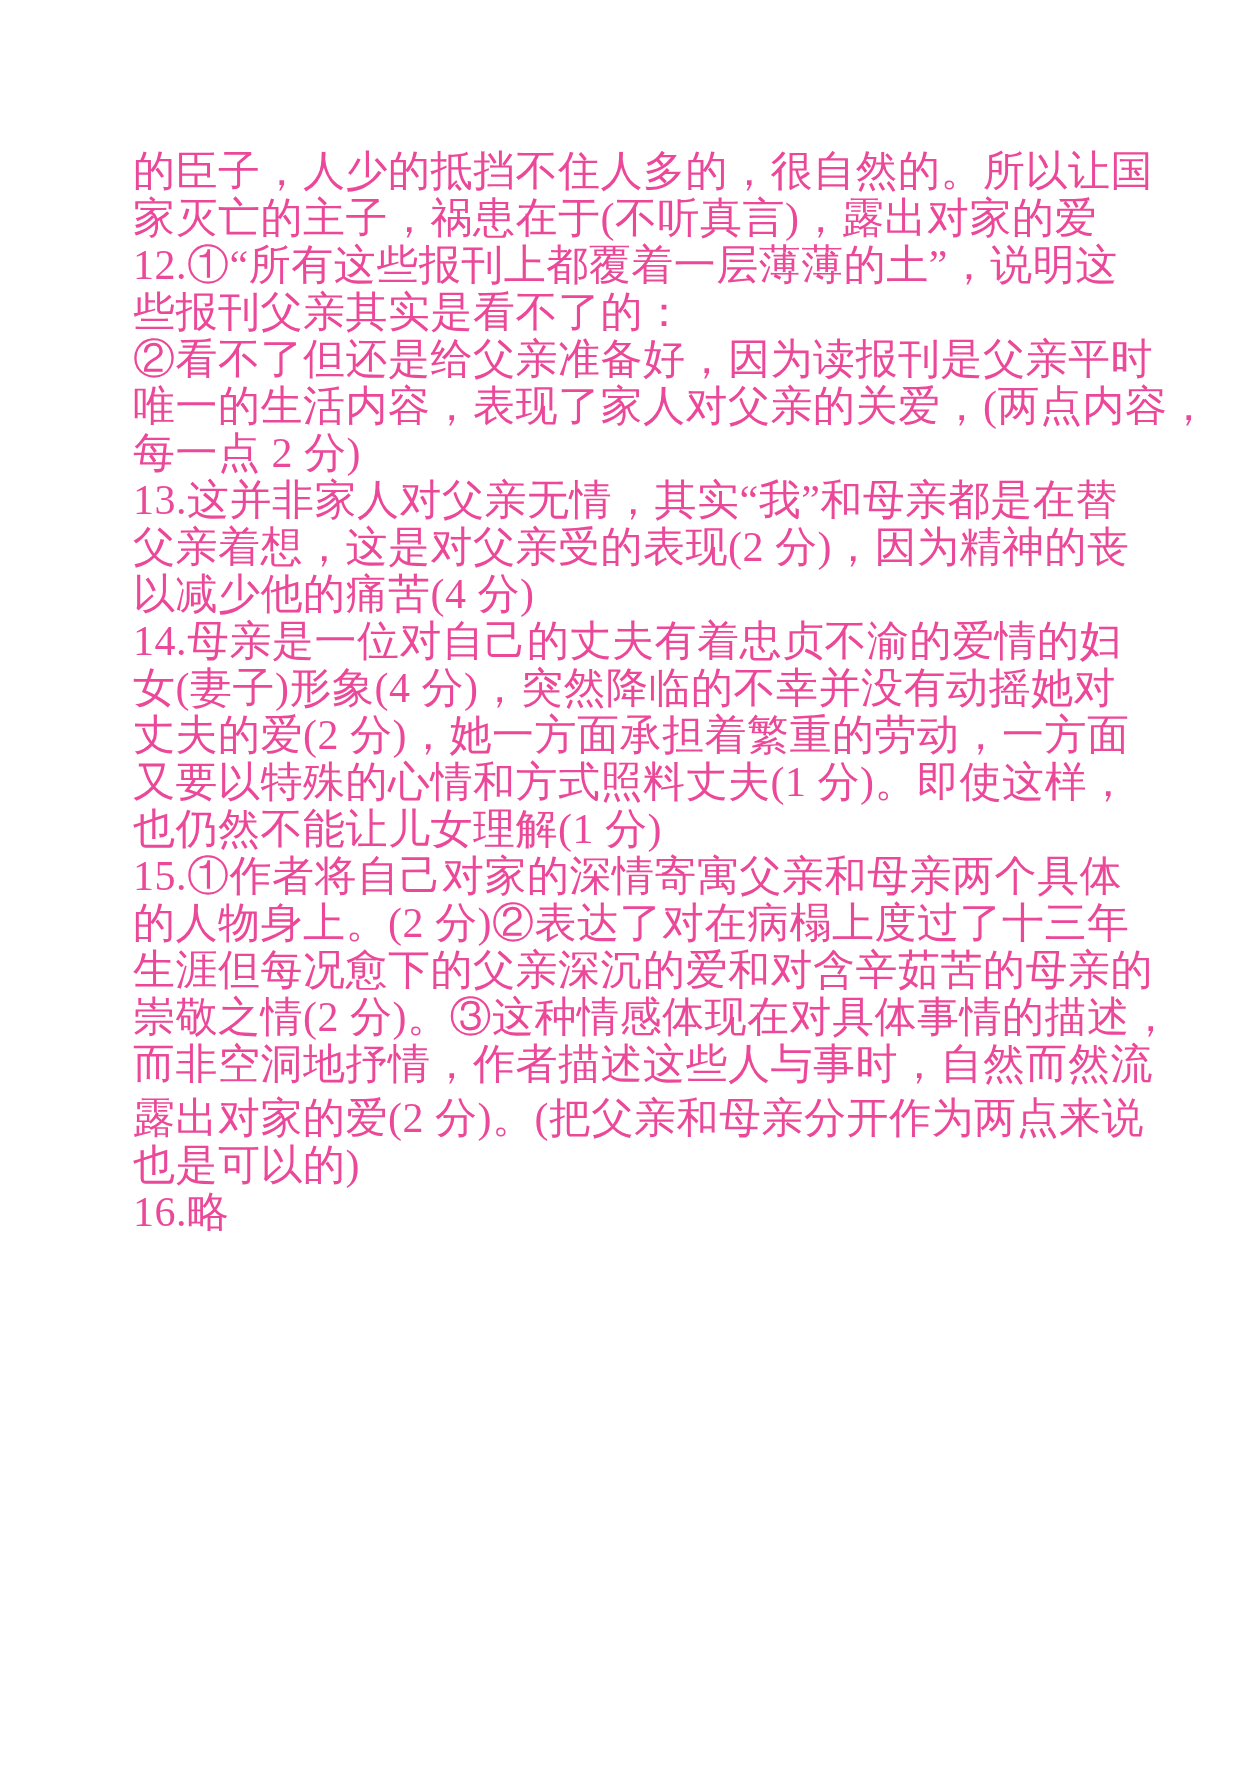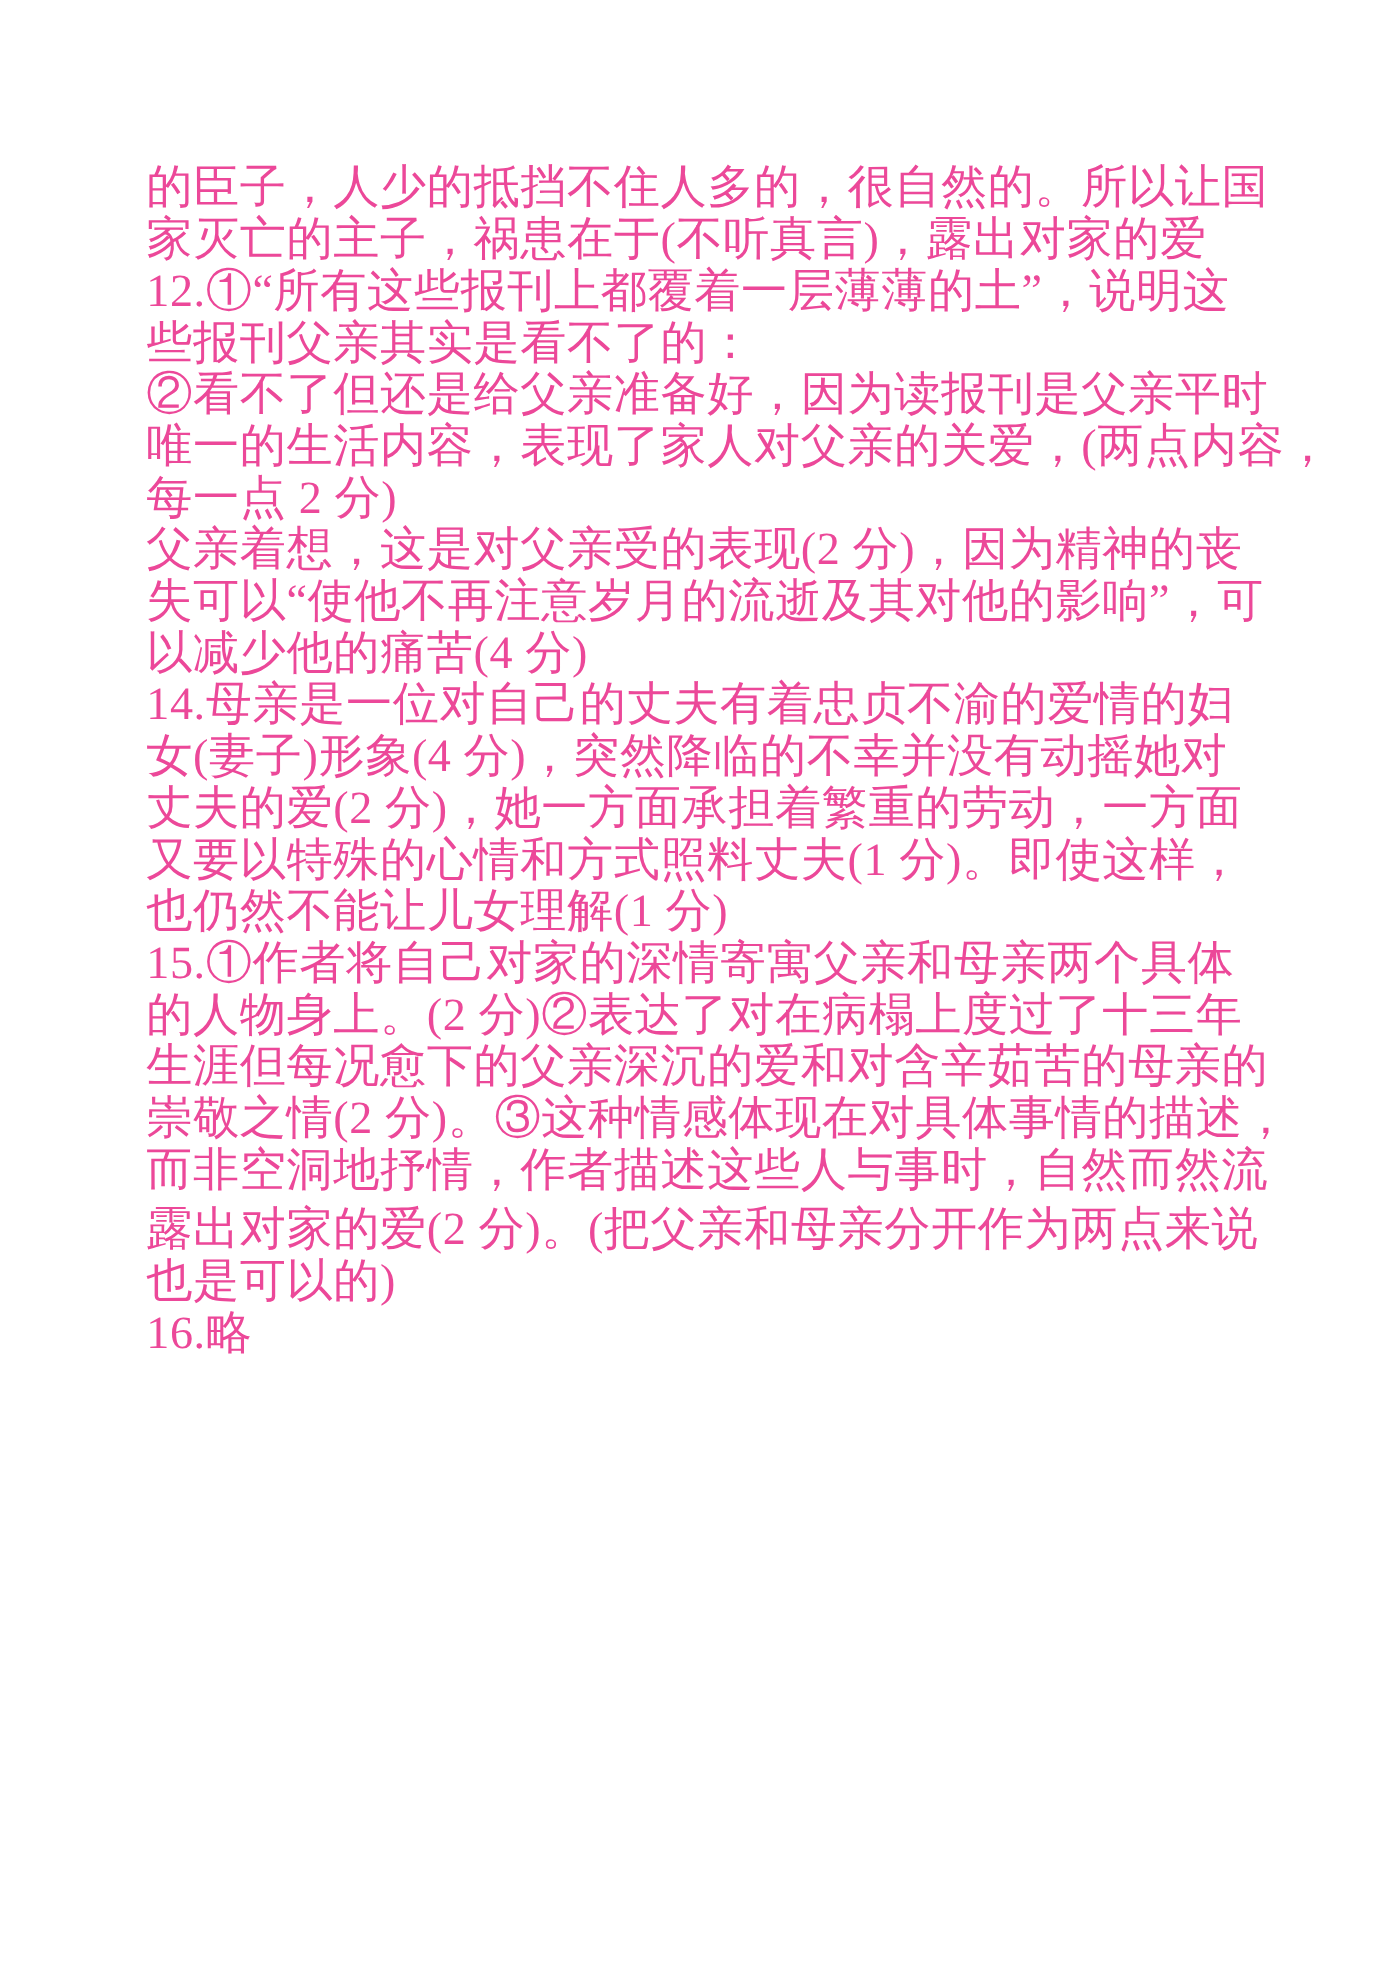--- a/index.html
+++ b/index.html
@@ -40,22 +40,22 @@
 
 <div class="page">
   <div class="text-block">
     <div class="text-line">的臣子，人少的抵挡不住人多的，很自然的。所以让国</div>
     <div class="text-line">家灭亡的主子，祸患在于(不听真言)，露出对家的爱</div>
     <div class="text-line">12.①“所有这些报刊上都覆着一层薄薄的土”，说明这</div>
     <div class="text-line">些报刊父亲其实是看不了的：</div>
     <div class="text-line">②看不了但还是给父亲准备好，因为读报刊是父亲平时</div>
     <div class="text-line">唯一的生活内容，表现了家人对父亲的关爱，(两点内容，</div>
     <div class="text-line">每一点 2 分)</div>
+    <div class="text-line">13.这并非家人对父亲无情，其实“我”和母亲都是在替</div>
     <div class="text-line">父亲着想，这是对父亲受的表现(2 分)，因为精神的丧</div>
-    <div class="text-line">失可以“使他不再注意岁月的流逝及其对他的影响”，可</div>
     <div class="text-line">以减少他的痛苦(4 分)</div>
     <div class="text-line">14.母亲是一位对自己的丈夫有着忠贞不渝的爱情的妇</div>
     <div class="text-line">女(妻子)形象(4 分)，突然降临的不幸并没有动摇她对</div>
     <div class="text-line">丈夫的爱(2 分)，她一方面承担着繁重的劳动，一方面</div>
     <div class="text-line">又要以特殊的心情和方式照料丈夫(1 分)。即使这样，</div>
     <div class="text-line">也仍然不能让儿女理解(1 分)</div>
     <div class="text-line">15.①作者将自己对家的深情寄寓父亲和母亲两个具体</div>
     <div class="text-line">的人物身上。(2 分)②表达了对在病榻上度过了十三年</div>
     <div class="text-line">生涯但每况愈下的父亲深沉的爱和对含辛茹苦的母亲的</div>
     <div class="text-line">崇敬之情(2 分)。③这种情感体现在对具体事情的描述，</div>

